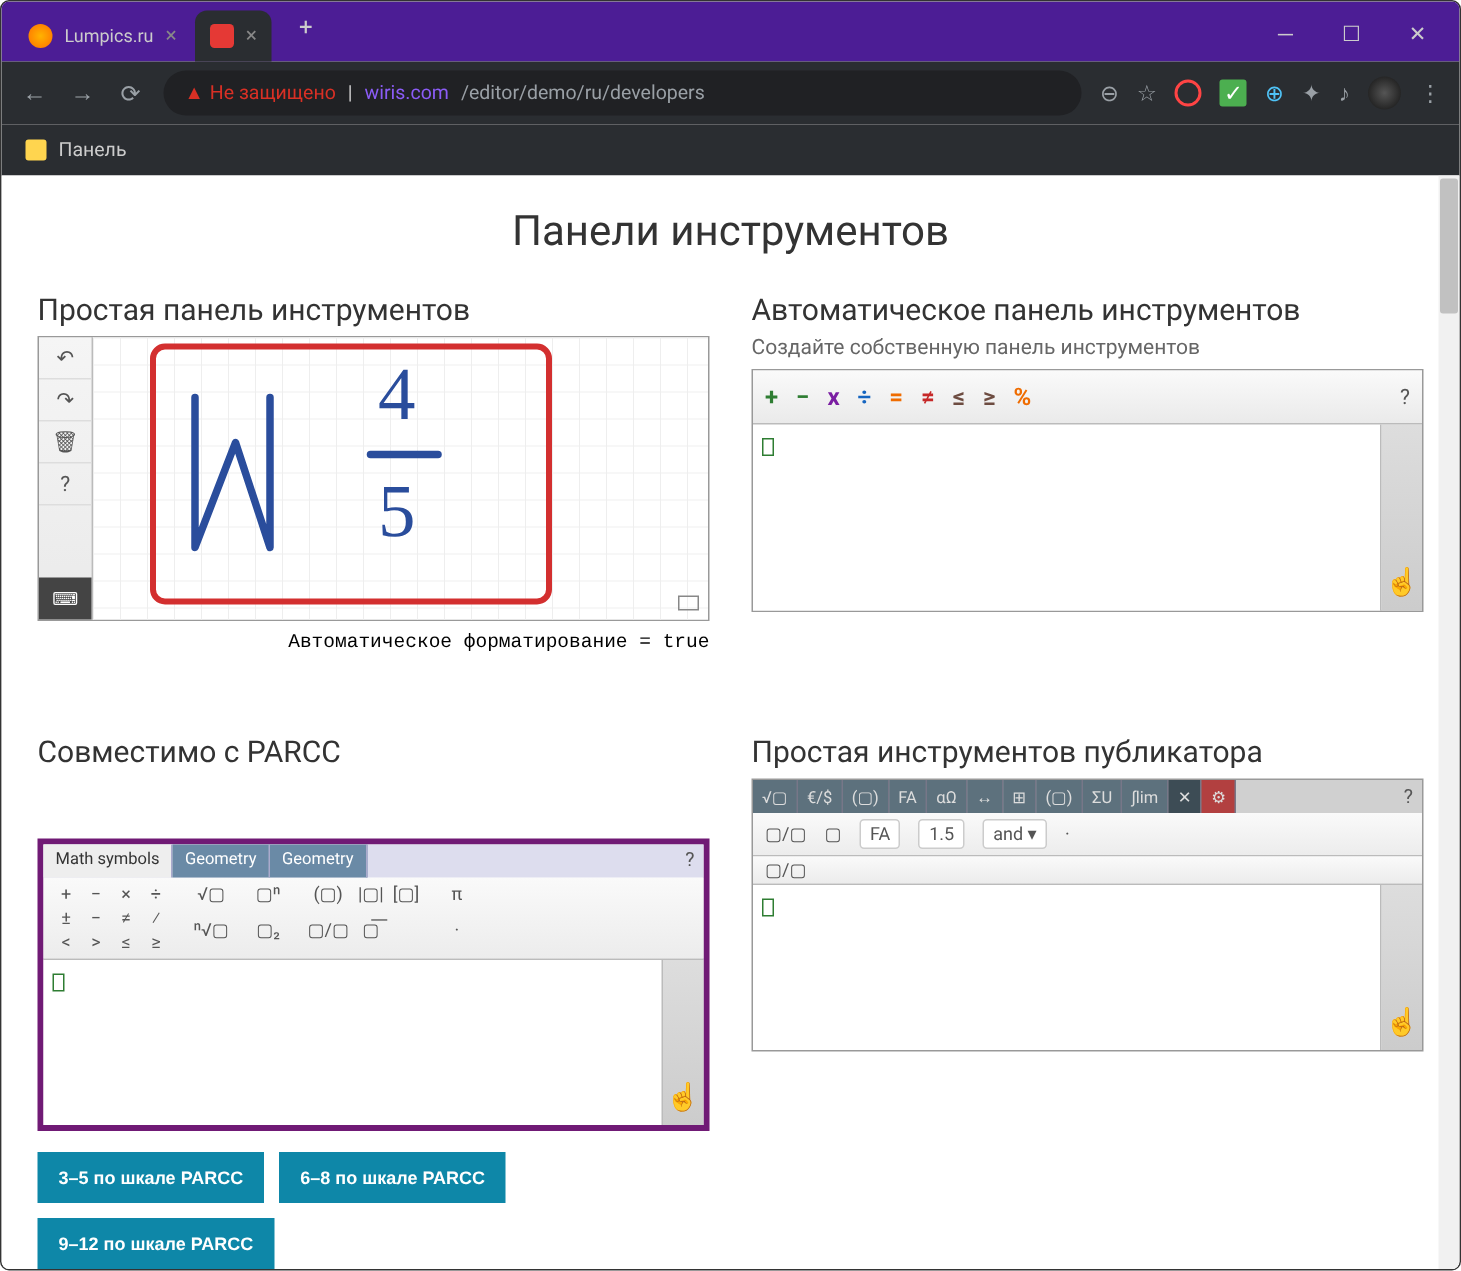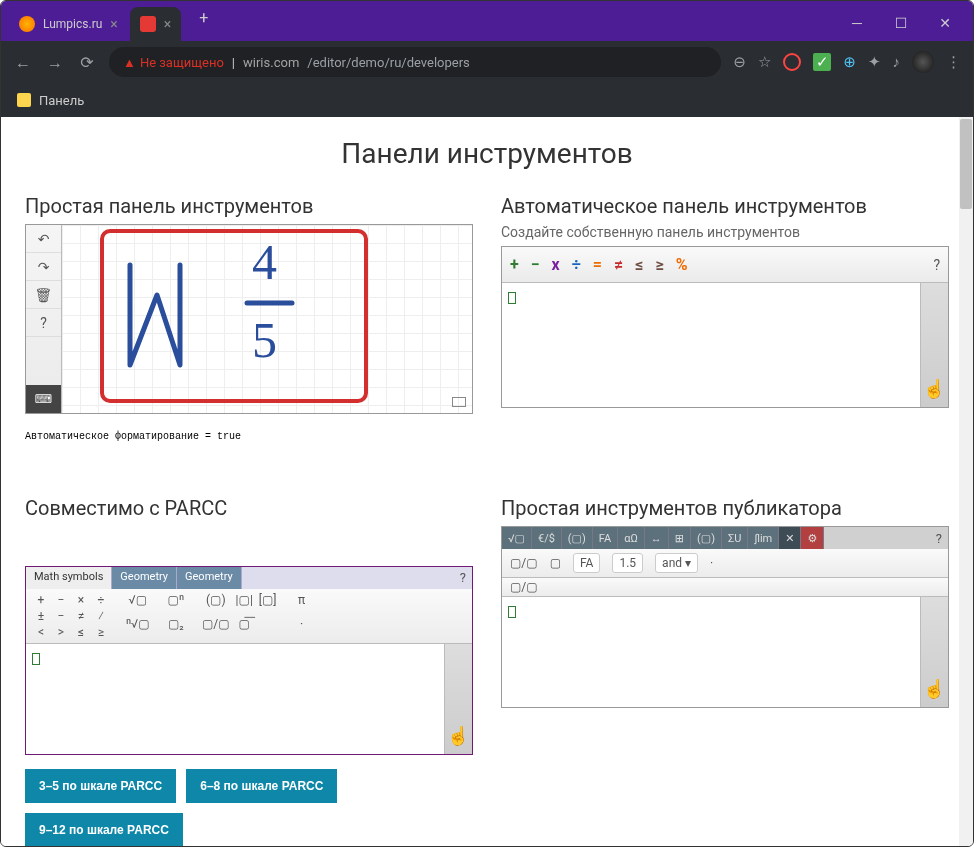--- a/index.html
+++ b/index.html
@@ -37,35 +37,35 @@
 
 .simple-editor { border: 1px solid #999; display: flex; height: 190px; }
 .simple-sidebar { width: 36px; background: linear-gradient(#f5f5f5, #eaeaea); border-right: 1px solid #bbb; display: flex; flex-direction: column; }
 .simple-sidebar .btn { flex: 0 0 28px; display: flex; align-items: center; justify-content: center; color: #555; cursor: pointer; font-size: 14px; border-bottom: 1px solid #ddd; }
 .simple-sidebar .fill { flex: 1; }
 .simple-sidebar .kbd-btn { background: #444; color: #fff; font-size: 12px; height: 28px; display: flex; align-items: center; justify-content: center; }
 .canvas { flex: 1; background: #fff; position: relative; background-image: linear-gradient(#eee 1px, transparent 1px), linear-gradient(90deg, #eee 1px, transparent 1px); background-size: 18px 18px; }
 .redbox { position: absolute; left: 38px; top: 4px; width: 268px; height: 174px; border: 4px solid #d32f2f; border-radius: 10px; }
 .hw { position: absolute; stroke: #2a4d9c; stroke-width: 5; fill: none; stroke-linecap: round; stroke-linejoin: round; }
 .resize-handle { position: absolute; bottom: 6px; right: 6px; width: 14px; height: 10px; border: 1px solid #888; }
-.mono-note { font-family: "Courier New", monospace; font-size: 10px; margin-top: 17px; }
+.mono-note { font-family: "Courier New", monospace; font-size: 13px; margin-top: 6px; text-align: right; }
 
 
 .custom-editor { border: 1px solid #999; }
 .cust-toolbar { height: 36px; background: linear-gradient(#fafafa, #eaeaea); border-bottom: 1px solid #bbb; display: flex; align-items: center; padding: 0 8px; gap: 12px; position: relative; }
 .cust-toolbar .sym { font-size: 16px; font-weight: bold; cursor: pointer; }
 .cust-toolbar .help { position: absolute; right: 8px; color: #555; font-size: 14px; cursor: pointer; }
 .cust-body { display: flex; height: 124px; }
 .cust-canvas { flex: 1; background: #fff; padding: 6px; }
 .green-cursor { display: inline-block; width: 8px; height: 12px; border: 1px solid #2e7d32; }
 .cust-side { width: 28px; background: linear-gradient(#ddd, #ccc); border-left: 1px solid #bbb; display: flex; align-items: flex-end; justify-content: center; padding-bottom: 8px; }
 .hand-icon { font-size: 18px; color: #fff; }
 
 
-.parcc-editor { border: 1px solid #701a75; margin-top: 46px; }
+.parcc-editor { border: 4px solid #701a75; margin-top: 46px; }
 .parcc-tabs { display: flex; background: #dde; height: 22px; font-size: 11px; position: relative; }
 .parcc-tab { padding: 3px 8px; background: #6a8aa6; color: #fff; border-right: 1px solid #aac; cursor: pointer; }
 .parcc-tab.active { background: #eee; color: #333; }
 .parcc-tabs .help { position: absolute; right: 6px; top: 3px; color: #555; font-size: 13px; cursor: pointer; }
 .parcc-toolbar { background: linear-gradient(#fafafa, #ececec); border-bottom: 1px solid #bbb; padding: 4px 8px; display: flex; gap: 18px; }
 .parcc-group { display: grid; grid-template-columns: repeat(4, auto); gap: 2px 6px; font-size: 12px; color: #555; }
 .parcc-group.sm { grid-template-columns: repeat(3, auto); }
 .parcc-group.xs { grid-template-columns: auto; }
 .parcc-group span { cursor: pointer; min-width: 14px; text-align: center; }
 .parcc-body { display: flex; height: 110px; }
@@ -113,21 +113,21 @@
   <div class="addr-bar">
     <span class="nav-btn">←</span>
     <span class="nav-btn">→</span>
     <span class="nav-btn">⟳</span>
     <div class="addr-input">
       <span class="warn">
         <span>▲</span>
         <span>Не защищено</span>
       </span>
       <span style="color:#ccc">|</span>
-      <span style="color:#a3a3a3">wiris.com</span>
+      <span style="color:#8b5cf6">wiris.com</span>
         <span>/editor/demo/ru/developers</span>
     </div>
     <div class="addr-actions">
       <span>⊖</span>
       <span>☆</span>
       <div class="opera-icon"></div>
       <div class="check-icon">✓</div>
       <span style="color:#4fc3f7">⊕</span>
       <span>✦</span>
       <span>♪</span>

